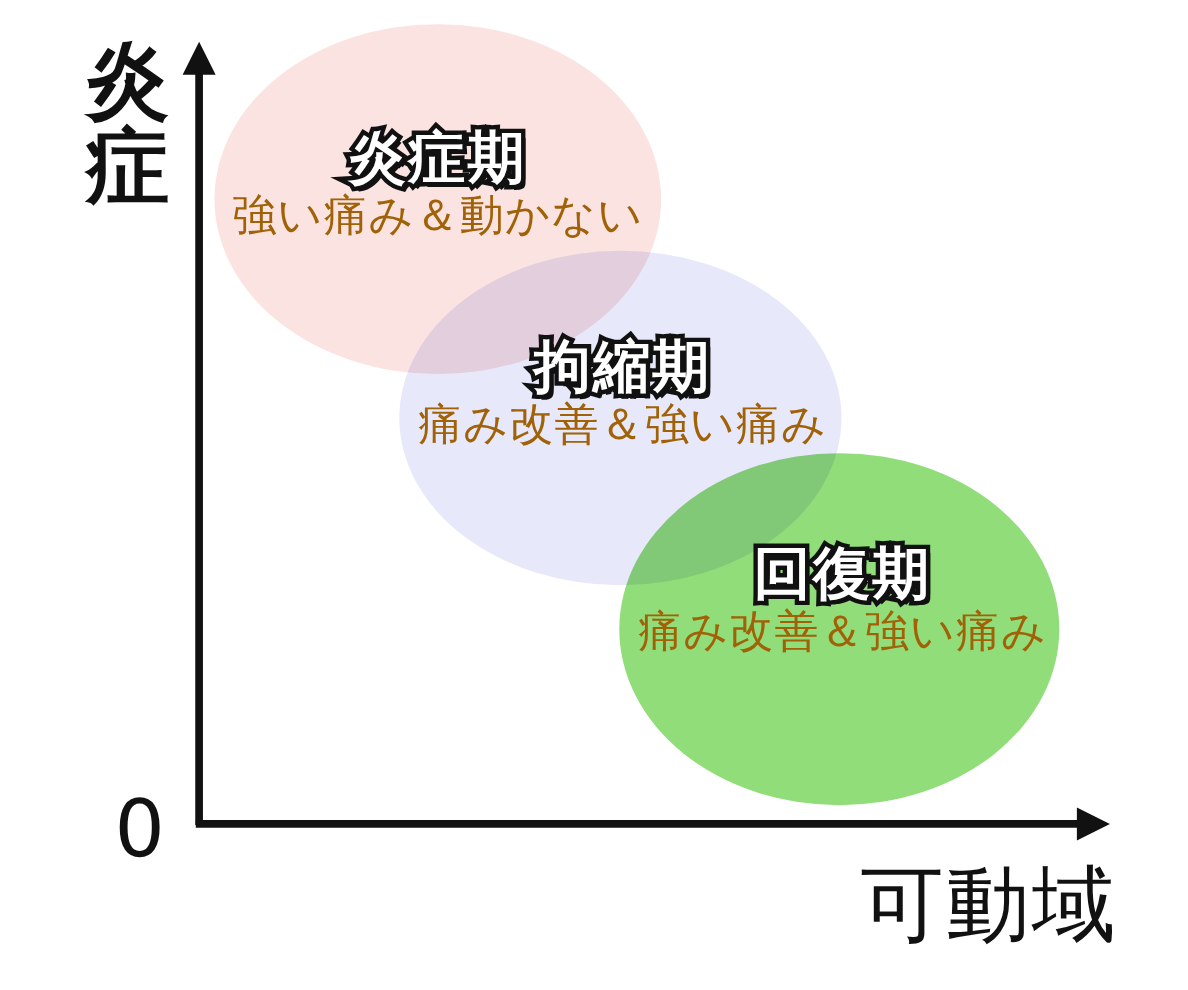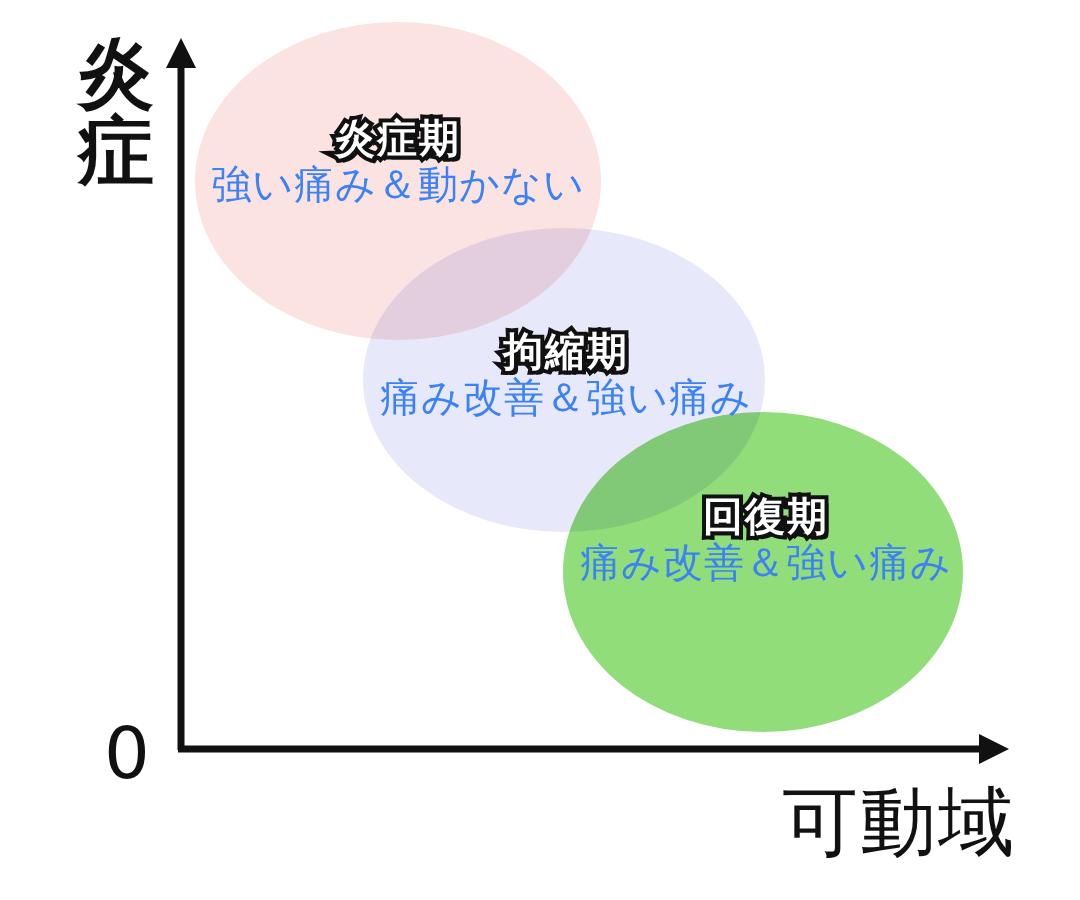--- a/index.html
+++ b/index.html
@@ -47,35 +47,35 @@
 
   
   .phase {
     position: absolute;
     text-align: center;
     white-space: nowrap;
     line-height: 1.0;
   }
   .phase-title {
     font-weight: 700;
-    font-size: 40px;
+    font-size: 52px;
     color: #ffffff;
     letter-spacing: 2px;
     -webkit-text-stroke: 8px #111111;
     paint-order: stroke fill;
     text-shadow:
       3px 3px 0 #111111,
       4px 4px 0 #111111;
     display: block;
   }
   .phase-sub {
     display: block;
     font-size: 40px;
     font-weight: 400;
-    color: #3b82f6;
+    color: #a16207;
     letter-spacing: 1px;
     margin-top: 6px;
   }
 
   
   .y-axis-label {
     position: absolute;
     left: 58px;
     top: 34px;
     width: 116px;
@@ -136,21 +136,21 @@
 
   <div class="origin-label">0</div>
 
   <div class="x-axis-label">可動域</div>
 
   <div class="phase" style="left:148px; top:118px; width:500px;">
     <span class="phase-title">炎症期</span>
     <span class="phase-sub">強い痛み＆動かない</span>
   </div>
 
-  <div class="phase" style="left:316px; top:331px; width:500px;">
+  <div class="phase" style="left:316px; top:308px; width:500px;">
     <span class="phase-title">拘縮期</span>
     <span class="phase-sub">痛み改善＆強い痛み</span>
   </div>
 
   <div class="phase" style="left:516px; top:496px; width:500px;">
     <span class="phase-title">回復期</span>
     <span class="phase-sub">痛み改善＆強い痛み</span>
   </div>
 
 </div>

